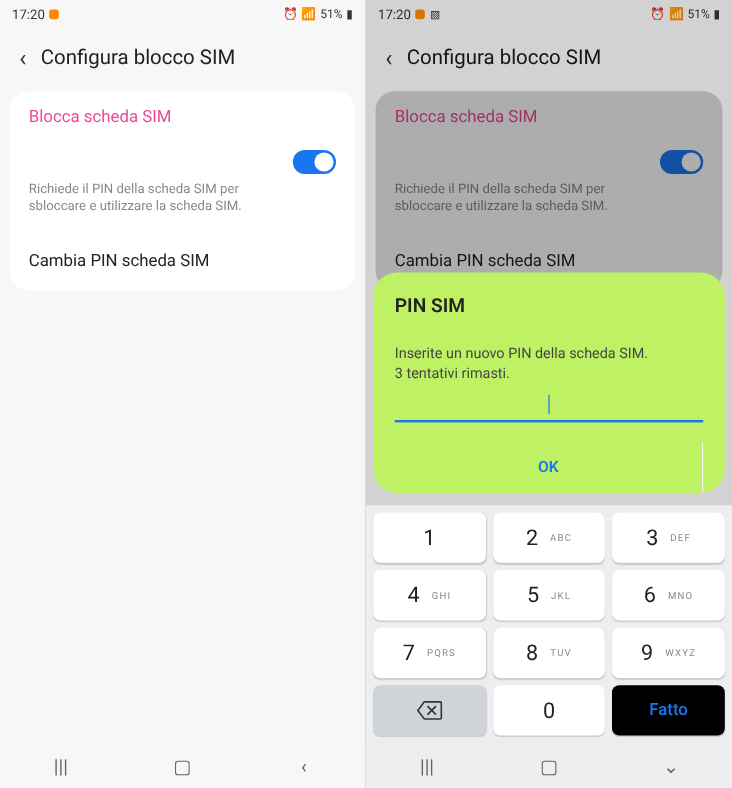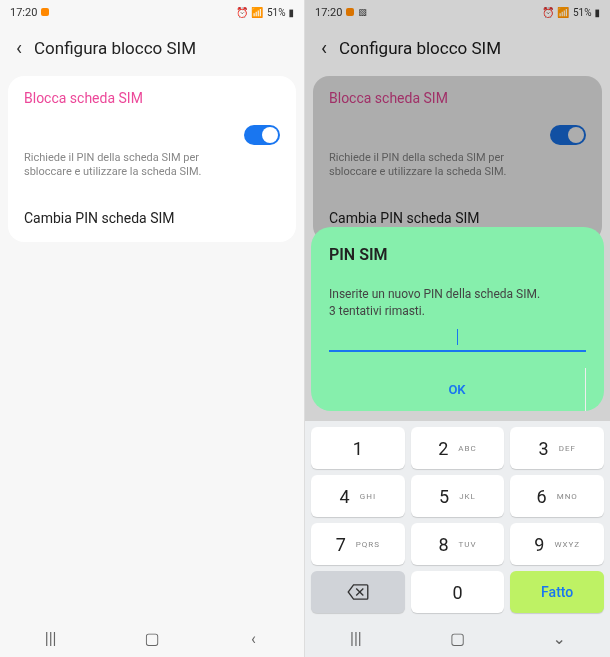--- a/index.html
+++ b/index.html
@@ -18,36 +18,36 @@
 .setting-item { padding: 14px 16px; display: flex; align-items: center; justify-content: space-between; }
 .setting-text { flex: 1; }
 .setting-title { font-size: 14px; color: #ec4899; margin-bottom: 3px; }
 .setting-desc { font-size: 11px; color: #888; line-height: 1.3; margin-top: 45px; }
 .toggle { width: 36px; height: 20px; background: #1976f0; border-radius: 10px; position: relative; cursor: pointer; }
 .toggle::after { content: ''; position: absolute; width: 16px; height: 16px; background: #fff; border-radius: 50%; top: 2px; right: 2px; }
 .setting-item-simple { padding: 16px; font-size: 14px; color: #222; cursor: pointer; }
 .phone-right .header, .phone-right .settings-list { filter: brightness(0.8); }
 .phone-right .bg-dim { position: absolute; top: 0; left: 0; right: 0; bottom: 0; background: rgba(0,0,0,0.15); z-index: 1; }
 .dialog-area { position: absolute; bottom: 38px; left: 0; right: 0; z-index: 2; }
-.dialog { background: #86efac; border-radius: 20px; margin: 0 6px 10px; padding: 18px 18px 0; }
+.dialog { background: #bef264; border-radius: 20px; margin: 0 6px 10px; padding: 18px 18px 0; }
 .dialog-title { font-size: 16px; font-weight: 600; color: #222; margin-bottom: 22px; }
 .dialog-msg { font-size: 12px; color: #444; line-height: 1.4; }
 .dialog-input { border: none; border-bottom: 2px solid #1976f0; width: 100%; height: 26px; margin-top: 6px; text-align: center; outline: none; }
 .dialog-cursor { display: inline-block; width: 1px; height: 16px; background: #1976f0; vertical-align: middle; }
 .dialog-btns { display: flex; margin-top: 16px; border-top: 0; }
 .dialog-btn { flex: 1; text-align: center; padding: 14px 0; font-size: 13px; font-weight: 600; color: #1976f0; cursor: pointer; }
 .dialog-btn:first-child { border-right: 1px solid #eee; }
 .keypad { background: #eceef0; padding: 6px; }
 .keypad-row { display: flex; gap: 6px; margin-bottom: 6px; }
 .keypad-row:last-child { margin-bottom: 0; }
 .key { flex: 1; background: #fff; border-radius: 6px; height: 42px; display: flex; align-items: center; justify-content: center; gap: 10px; cursor: pointer; box-shadow: 0 1px 1px rgba(0,0,0,0.15); }
 .key-num { font-size: 18px; color: #222; }
 .key-letters { font-size: 8px; color: #888; letter-spacing: 1px; }
 .key-grey { background: #d0d3d8; }
-.key-done { background: #bef264; color: #1976f0; font-size: 14px; font-weight: 500; }
+.key-done { background: #000000; color: #1976f0; font-size: 14px; font-weight: 500; }
 .navbar { height: 38px; display: flex; justify-content: space-around; align-items: center; background: #f7f7f7; }
 .nav-btn { width: 40px; display: flex; justify-content: center; color: #666; cursor: pointer; }
 .phone-right .navbar { background: #eceef0; }
 .backspace-icon { width: 22px; height: 16px; }
 </style>
 </head>
 <body>
 
 <div class="phone phone-left">
   <div class="status-bar">

